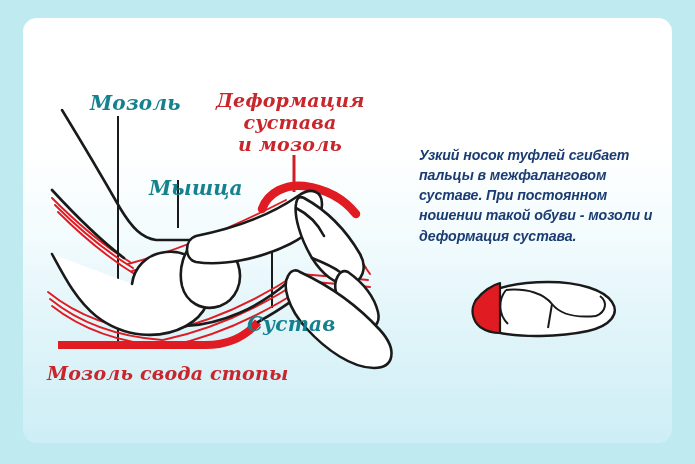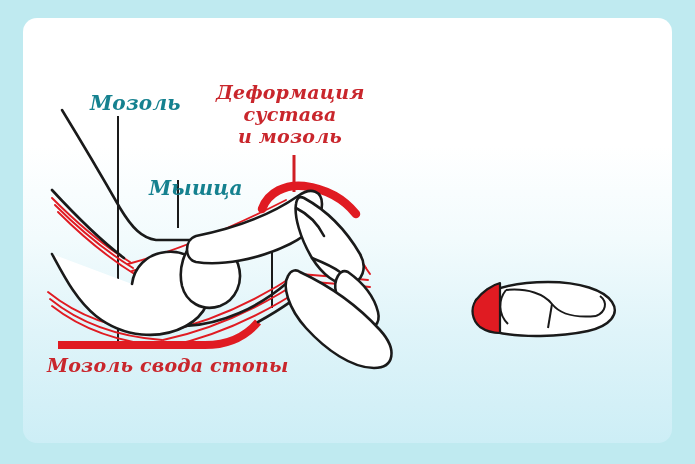--- a/index.html
+++ b/index.html
@@ -47,20 +47,21 @@
     letter-spacing: 0.2px;
   }
   .script-red {
     font-family: "DejaVu Serif", serif;
     font-style: italic;
     font-weight: bold;
     color: #c9262c;
     font-size: 20px;
     text-align: center;
     letter-spacing: 0.2px;
+    margin-top: 8px;
   }
   #lbl-mozol  { left: 90px;  top: 92px; }
   #lbl-mishca { left: 149px; top: 155px; margin-top: 22px; }
   #lbl-sustav { left: 247px; top: 313px; }
   #lbl-deform { left: 216px; top: 82px;  width: 148px; font-size: 19px; line-height: 1.15; }
   #lbl-podem  { left: 47px;  top: 355px; font-size: 19px; }
   #body-text {
     position: absolute;
     left: 419px;
     top: 145px;
@@ -174,21 +175,23 @@
         <path fill="none" stroke="#1a1a1a" stroke-width="2" d="M596,316 C606,312 608,302 600,296"></path>
       </g>
 
     </g>
   </svg>
 
   <p class="lbl script-teal" id="lbl-mozol">Мозоль</p>
 
   <p class="lbl script-teal" id="lbl-mishca">Мышца</p>
 
+  <p class="lbl script-teal" id="lbl-sustav">Сустав</p>
 
   <p class="lbl script-red" id="lbl-deform">Деформация
 сустава
 и мозоль</p>
 
   <p class="lbl script-red" id="lbl-podem">Мозоль свода стопы</p>
 
+  <p id="body-text">Узкий носок туфлей сгибает пальцы в межфаланговом суставе. При постоянном ношении такой обуви - мозоли и деформация сустава.</p>
 
 </div>
 
 </body></html>

